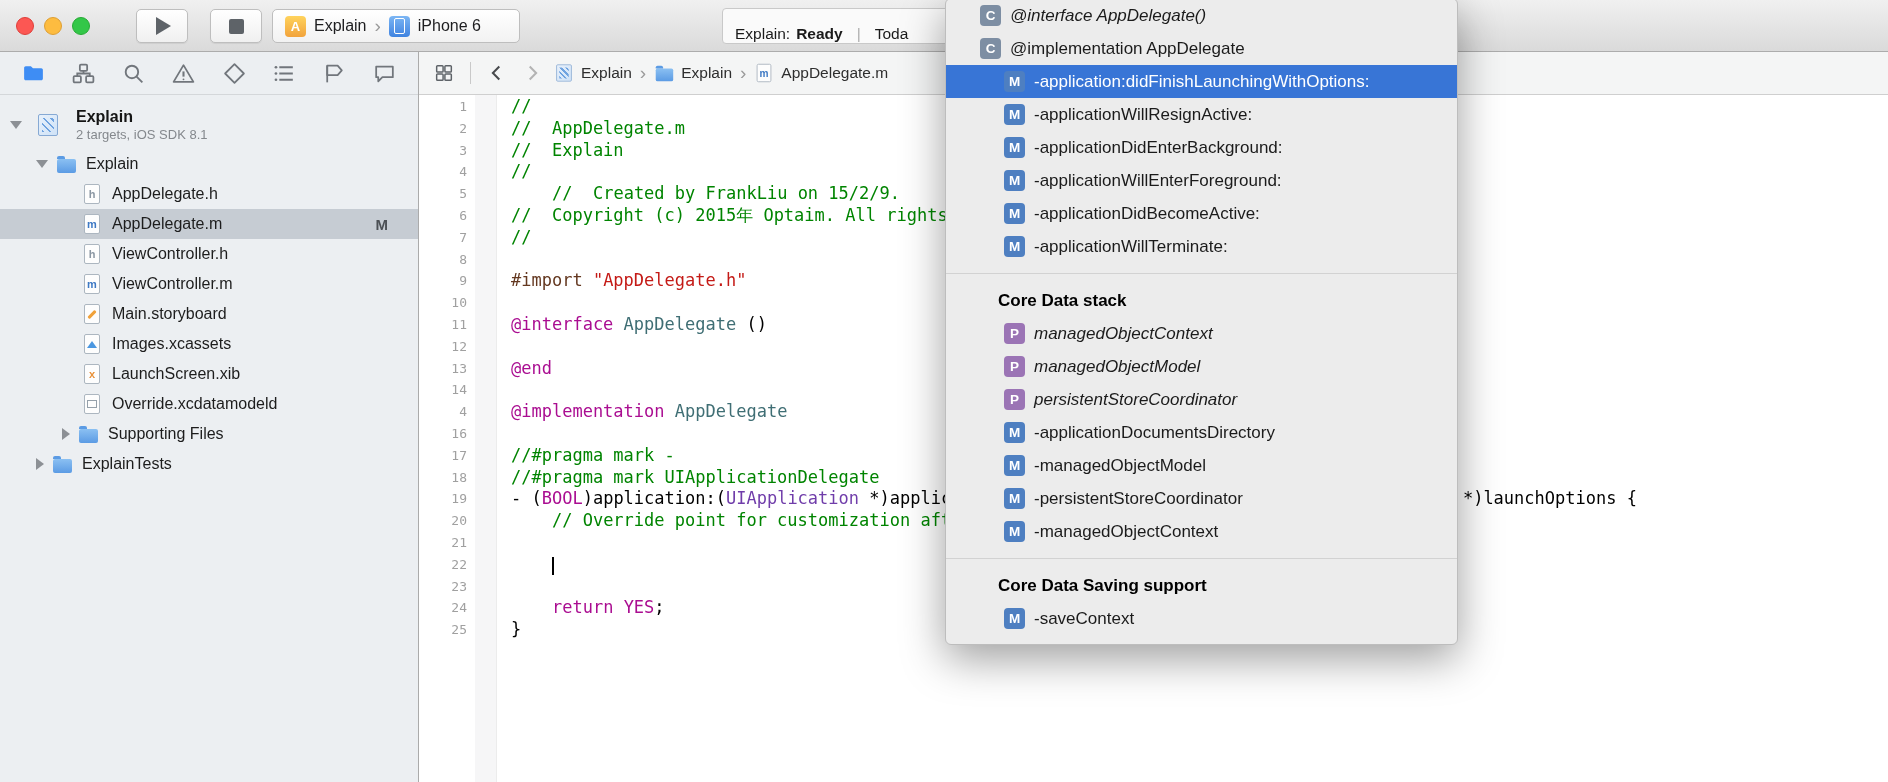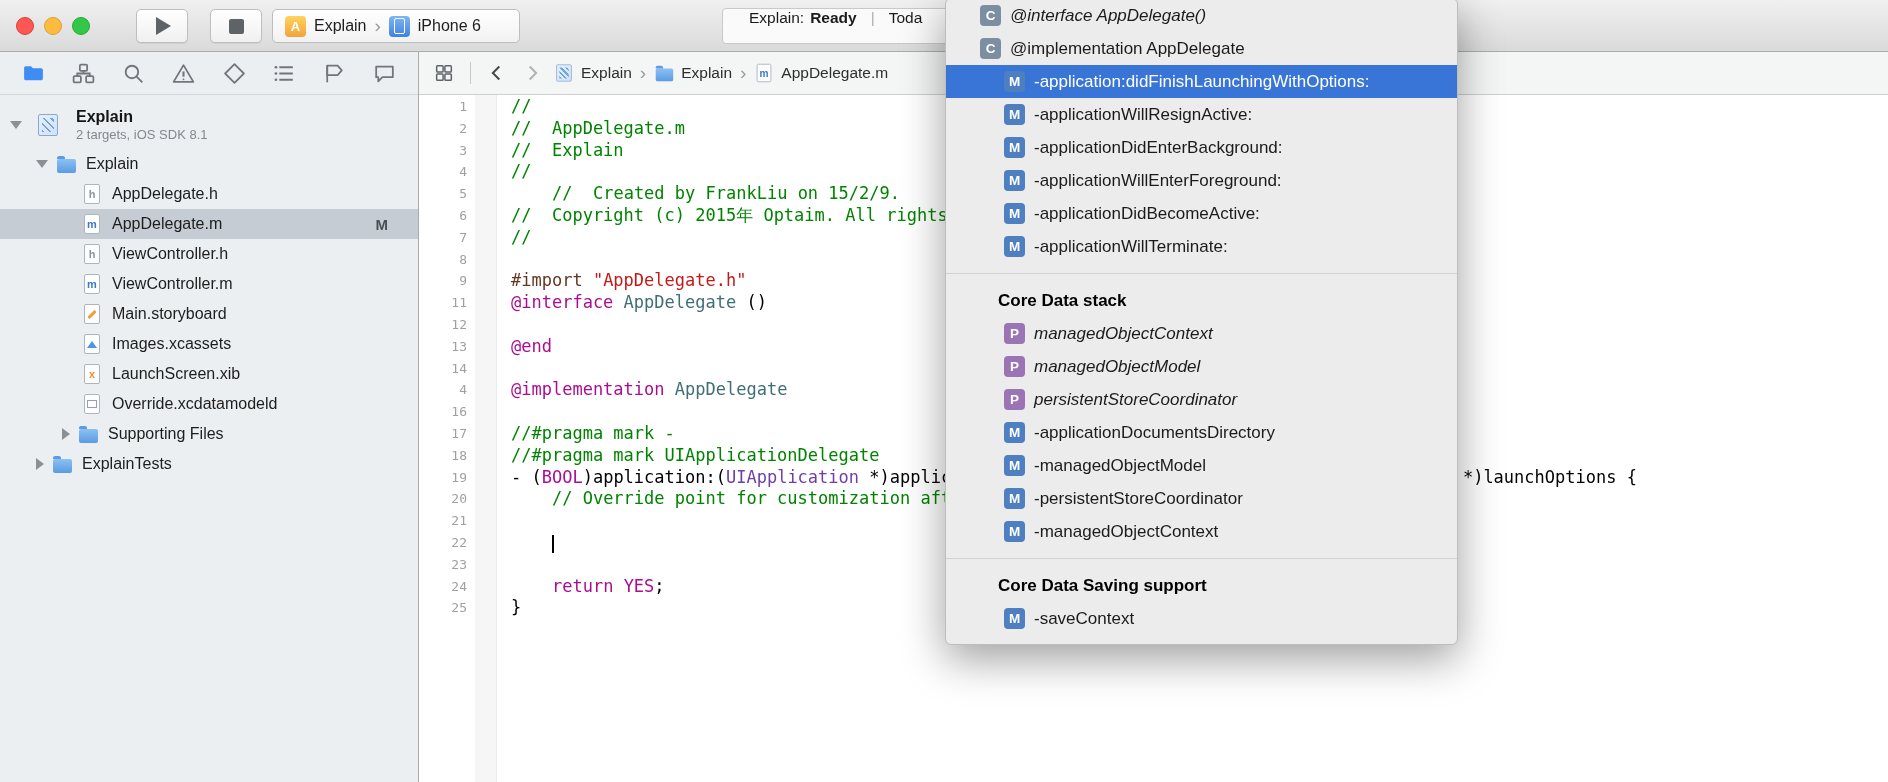--- a/index.html
+++ b/index.html
@@ -28,21 +28,21 @@
     background:linear-gradient(#FFFFFF,#F2F2F2); border:1px solid #BEBEBE;
     display:flex; align-items:center; gap:8px; padding:0 12px; font-size:16px; color:#1D1D1F; }
   .targico { width:21px; height:21px; border-radius:4px; background:linear-gradient(#FFD35C,#F2A33C);
     color:#fff; font-weight:bold; font-size:13px; display:flex; align-items:center; justify-content:center; flex:none;}
   .devico { width:21px; height:21px; border-radius:4px; background:linear-gradient(#7CB6F4,#3F83E0);
     display:flex; align-items:center; justify-content:center; flex:none;}
   .devico::before { content:""; width:9px; height:14px; border:1.5px solid #fff; border-radius:2px; }
   .chev { color:#9A9A9A; font-size:19px; }
   .status { position:absolute; left:722px; top:8px; height:36px; width:442px;
     background:#FAFAFA; border:1px solid #C9C9C9; border-radius:4px;
-    display:flex; align-items:flex-start; padding:0 26px; font-size:15.5px; color:#1A1A1A; gap:6px; }
+    display:flex; align-items:flex-end; padding:0 12px; font-size:15.5px; color:#1A1A1A; gap:6px; }
   .sdiv { color:#ADADAD; margin:0 8px; }
 
   
   .side { position:absolute; left:0; top:52px; width:419px; bottom:0; background:#ECEFF2;
     border-right:1px solid #ABABAB; z-index:5; }
   .navicons { height:43px; display:flex; align-items:center; justify-content:space-around;
     padding:0 8px; border-bottom:1px solid #D4D7DA; }
   .nav-ic { width:27px; height:27px; display:flex; align-items:center; justify-content:center; }
   .nav-ic svg { width:25px; height:25px; display:block; }
   .tree { padding-top:6px; }
@@ -337,20 +337,21 @@
     <div>
         <div class="cline"><span class="lnum">1</span><span class="lcode"><span style="color: rgb(0, 132, 0);">//</span></span></div>
         <div class="cline"><span class="lnum">2</span><span class="lcode"><span style="color: rgb(0, 132, 0);">//  AppDelegate.m</span></span></div>
         <div class="cline"><span class="lnum">3</span><span class="lcode"><span style="color: rgb(0, 132, 0);">//  Explain</span></span></div>
         <div class="cline"><span class="lnum">4</span><span class="lcode"><span style="color: rgb(0, 132, 0);">//</span></span></div>
         <div class="cline"><span class="lnum">5</span><span class="lcode"><span style="color: rgb(0, 132, 0); margin-left: 41px;">//  Created by FrankLiu on 15/2/9.</span></span></div>
         <div class="cline"><span class="lnum">6</span><span class="lcode"><span style="color: rgb(0, 132, 0);">//  Copyright (c) 2015年 Optaim. All rights reserved.</span></span></div>
         <div class="cline"><span class="lnum">7</span><span class="lcode"><span style="color: rgb(0, 132, 0);">//</span></span></div>
         <div class="cline"><span class="lnum">8</span><span class="lcode"></span></div>
         <div class="cline"><span class="lnum">9</span><span class="lcode"><span style="color: rgb(100, 56, 32);">#import </span><span style="color: rgb(196, 26, 22);">"AppDelegate.h"</span></span></div>
+        <div class="cline"><span class="lnum">10</span><span class="lcode"></span></div>
         <div class="cline"><span class="lnum">11</span><span class="lcode"><span style="color: rgb(170, 13, 145);">@interface</span><span style="color: rgb(0, 0, 0);"> </span><span style="color: rgb(63, 110, 116);">AppDelegate</span><span style="color: rgb(0, 0, 0);"> ()</span></span></div>
         <div class="cline"><span class="lnum">12</span><span class="lcode"></span></div>
         <div class="cline"><span class="lnum">13</span><span class="lcode"><span style="color: rgb(170, 13, 145);">@end</span></span></div>
         <div class="cline"><span class="lnum">14</span><span class="lcode"></span></div>
         <div class="cline"><span class="lnum">4</span><span class="lcode"><span style="color: rgb(170, 13, 145);">@implementation</span><span style="color: rgb(0, 0, 0);"> </span><span style="color: rgb(63, 110, 116);">AppDelegate</span></span></div>
         <div class="cline"><span class="lnum">16</span><span class="lcode"></span></div>
         <div class="cline"><span class="lnum">17</span><span class="lcode"><span style="color: rgb(0, 132, 0);">//#pragma mark -</span></span></div>
         <div class="cline"><span class="lnum">18</span><span class="lcode"><span style="color: rgb(0, 132, 0);">//#pragma mark UIApplicationDelegate</span></span></div>
         <div class="cline"><span class="lnum">19</span><span class="lcode"><span style="color: rgb(0, 0, 0);">- (</span><span style="color: rgb(170, 13, 145);">BOOL</span><span style="color: rgb(0, 0, 0);">)application:(</span><span style="color: rgb(112, 61, 170);">UIApplication</span><span style="color: rgb(0, 0, 0);"> *)application didFinishLaunchingWithOptions:(</span><span style="color: rgb(112, 61, 170);">NSDictionary</span><span style="color: rgb(0, 0, 0);"> *)launchOptions {</span></span></div>
         <div class="cline"><span class="lnum">20</span><span class="lcode"><span style="color: rgb(0, 0, 0);">    </span><span style="color: rgb(0, 132, 0);">// Override point for customization after application launch.</span></span></div>

